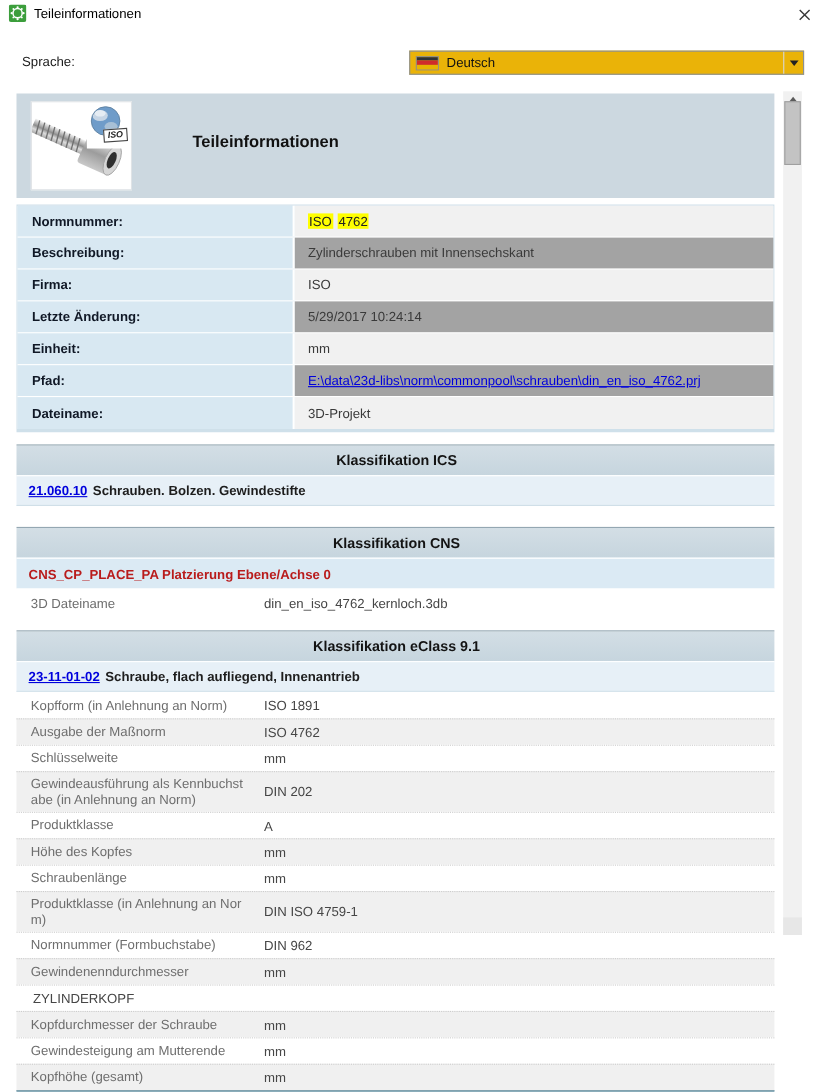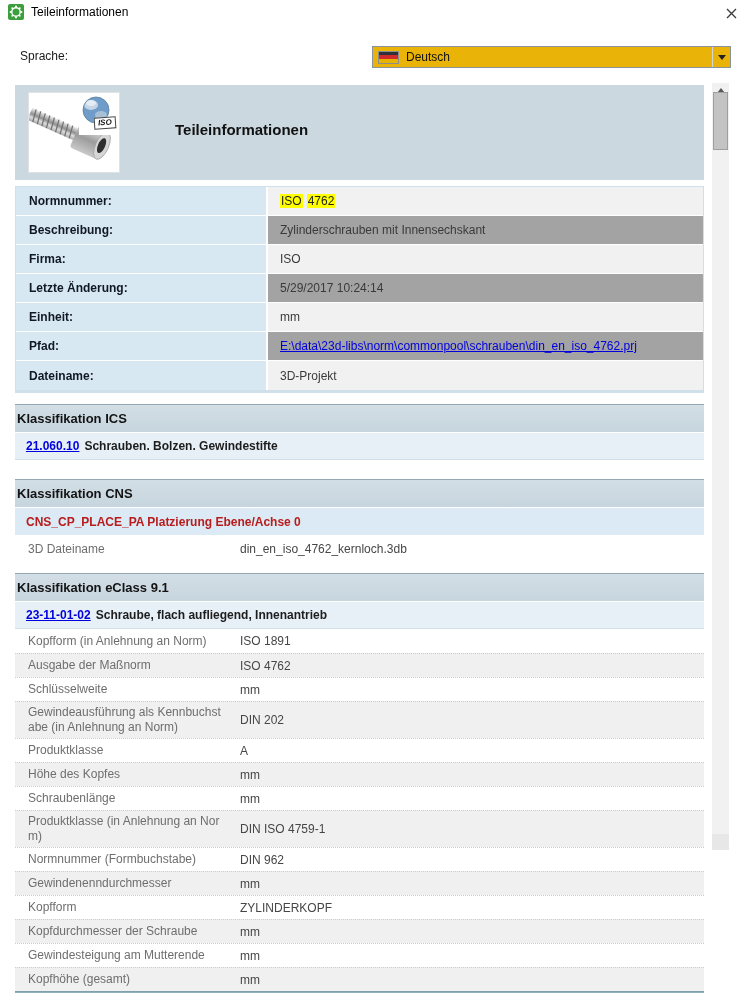--- a/index.html
+++ b/index.html
@@ -48,21 +48,21 @@
   .ivalue { flex:1; display:flex; align-items:center; padding-left:12px; font-size:12px; color:#3a3a3a; }
   .irow.gray .ivalue { background:#f1f1f1; }
   .irow.white .ivalue { background:#a3a3a3; }
   .hl { background:#ffff00; color:#222; padding:0 1px; }
   .hl + .hl { margin-left:4px; }
   a.plink { color:#0000dd; text-decoration:underline; font-size:12px; }
 
   
   .sec-header { height:28px; background:linear-gradient(180deg,#d3dee5,#c6d5de);
     border-top:1px solid #94a7b2; display:flex; align-items:center; padding-left:2px;
-    font-size:13px; font-weight:bold; color:#131313; }
+    font-size:13px; font-weight:bold; color:#131313;justify-content:center; }
   .linkrow { height:28px; background:#e7f0f7; border-top:1px solid #fff; border-bottom:1px solid #d0dfe8;
     display:flex; align-items:center; padding-left:11px; font-size:12px; }
   .linkrow a { color:#0000dd; font-weight:bold; text-decoration:underline; }
   .linkrow .lr-text { font-weight:bold; color:#1d1d1d; margin-left:5px; }
   .subheader { height:28px; background:#dbeaf4; border-top:1px solid #fff;
     display:flex; align-items:center; padding-left:11px; font-size:12px; font-weight:bold; color:#b91c1c; }
 
   .drow { display:flex; align-items:center; min-height:24px; background:#fff; }
   .drow.tall { min-height:36px; padding:3px 0; }
   .drow.odd { background:#f0f0f0; }
@@ -273,21 +273,20 @@
   </div>
   <div class="drow">
     <div class="dlabel">Normnummer (Formbuchstabe)</div>
     <div class="dvalue">DIN 962</div>
   </div>
   <div class="drow odd">
     <div class="dlabel">Gewindenenndurchmesser</div>
     <div class="dvalue">mm</div>
   </div>
   <div class="drow">
-    <div class="dlabel">Kopfform</div>
     <div class="dvalue">ZYLINDERKOPF</div>
   </div>
   <div class="drow odd">
     <div class="dlabel">Kopfdurchmesser der Schraube</div>
     <div class="dvalue">mm</div>
   </div>
   <div class="drow">
     <div class="dlabel">Gewindesteigung am Mutterende</div>
     <div class="dvalue">mm</div>
   </div>

